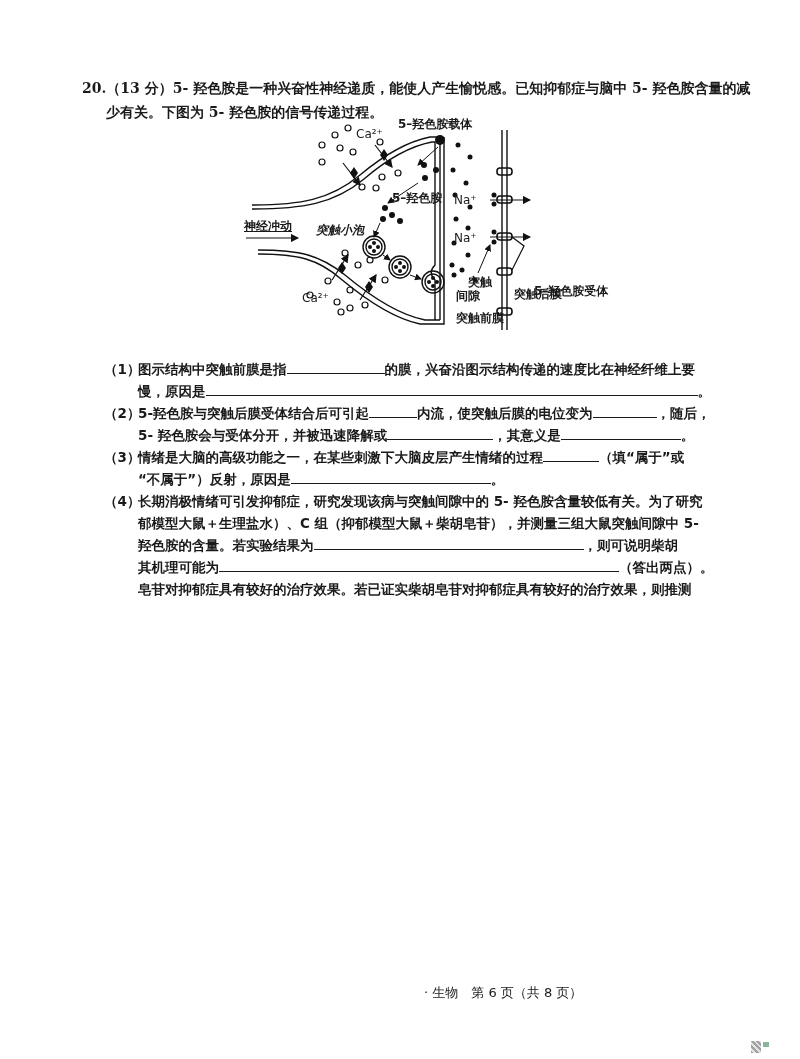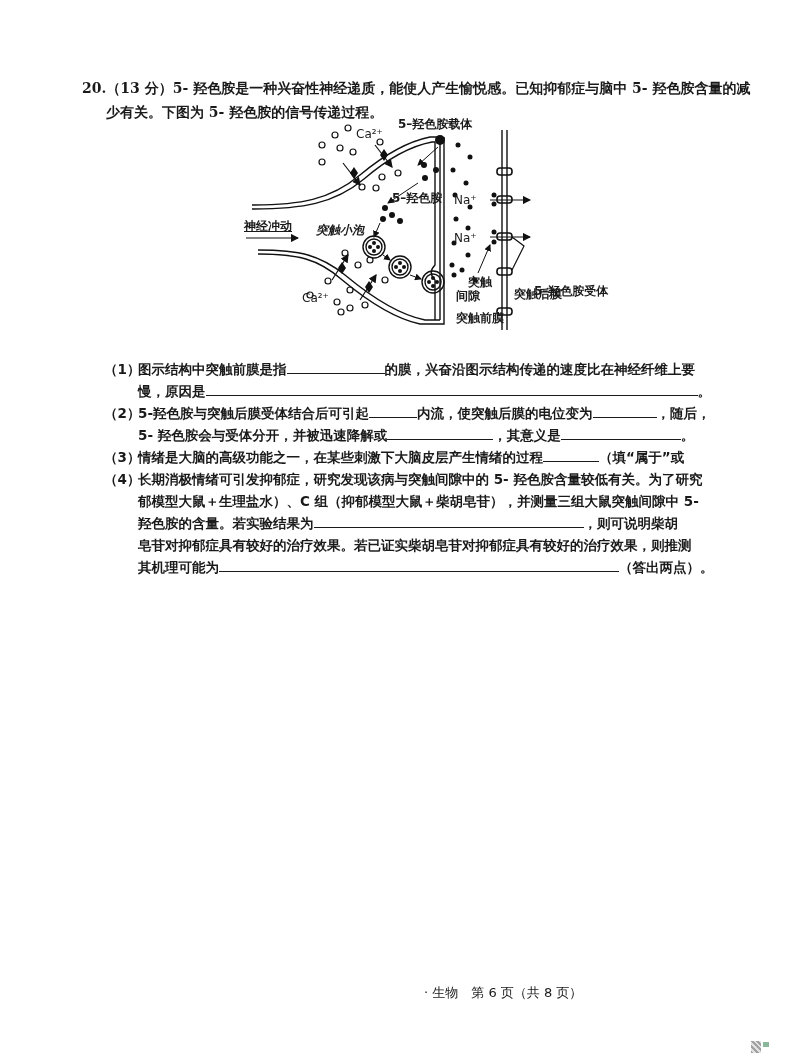--- a/index.html
+++ b/index.html
@@ -257,26 +257,27 @@
 
   <div class="questions">
 
     <span class="q-line"><span class="sub-num">（1）</span><span>图示结构中突触前膜是指</span><span class="blank" style="width:98px"></span><span>的膜，兴奋沿图示结构传递的速度比在神经纤维上要</span></span>
     <span class="q-line indent"><span>慢，原因是</span><span class="blank" style="width:492px"></span><span>。</span></span>
 
     <span class="q-line"><span class="sub-num">（2）</span><span>5-羟色胺与突触后膜受体结合后可引起</span><span class="blank" style="width:48px"></span><span>内流，使突触后膜的电位变为</span><span class="blank" style="width:64px"></span><span>，随后，</span></span>
     <span class="q-line indent"><span>5- 羟色胺会与受体分开，并被迅速降解或</span><span class="blank" style="width:106px"></span><span>，其意义是</span><span class="blank" style="width:120px"></span><span>。</span></span>
 
     <span class="q-line"><span class="sub-num">（3）</span><span>情绪是大脑的高级功能之一，在某些刺激下大脑皮层产生情绪的过程</span><span class="blank" style="width:56px"></span><span>（填“属于”或</span></span>
+    <span class="q-line indent"><span>“不属于”）反射，原因是</span><span class="blank" style="width:200px"></span><span>。</span></span>
 
     <span class="q-line"><span class="sub-num">（4）</span><span>长期消极情绪可引发抑郁症，研究发现该病与突触间隙中的 5- 羟色胺含量较低有关。为了研究</span></span>
     <span class="q-line indent"><span>郁模型大鼠＋生理盐水）、C 组（抑郁模型大鼠＋柴胡皂苷），并测量三组大鼠突触间隙中 5-</span></span>
     <span class="q-line indent"><span>羟色胺的含量。若实验结果为</span><span class="blank" style="width:270px"></span><span>，则可说明柴胡</span></span>
+    <span class="q-line indent"><span>其机理可能为</span><span class="blank" style="width:400px"></span><span>（答出两点）。</span></span>
     <span class="q-line indent"><span>皂苷对抑郁症具有较好的治疗效果。若已证实柴胡皂苷对抑郁症具有较好的治疗效果，则推测</span></span>
-    <span class="q-line indent"><span>其机理可能为</span><span class="blank" style="width:400px"></span><span>（答出两点）。</span></span>
   </div>
 
   <div class="footer">· 生物　第 6 页（共 8 页）</div>
 
   <div class="watermark">
     <span class="qr"></span>
     <span class="logo"></span>
   </div>
 </div>
 

